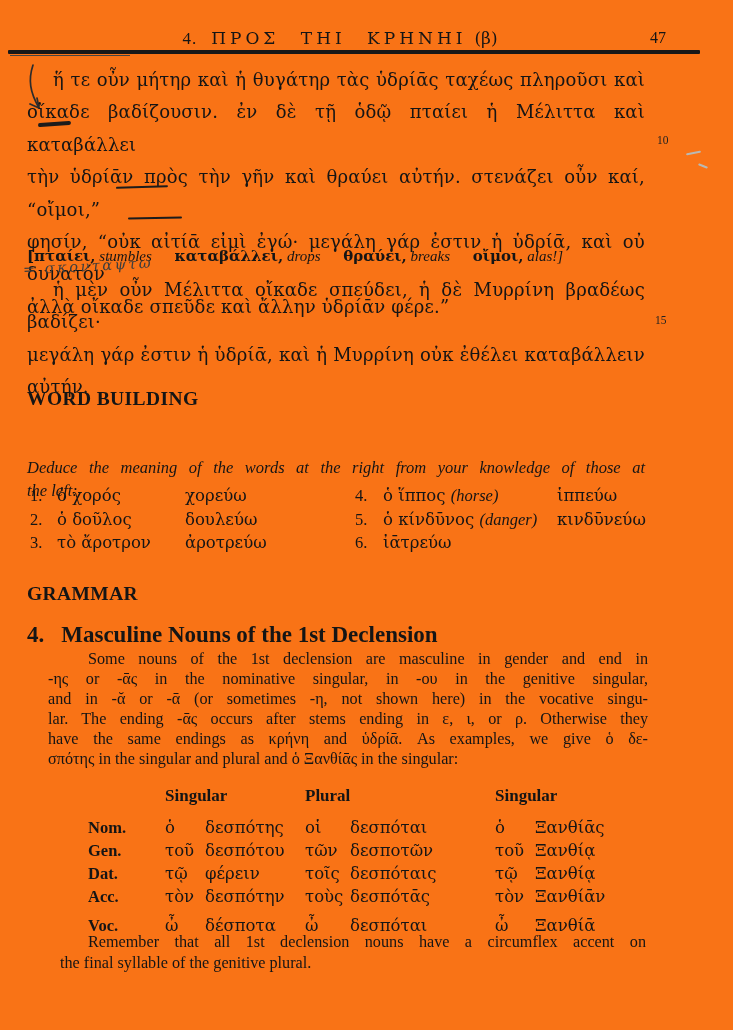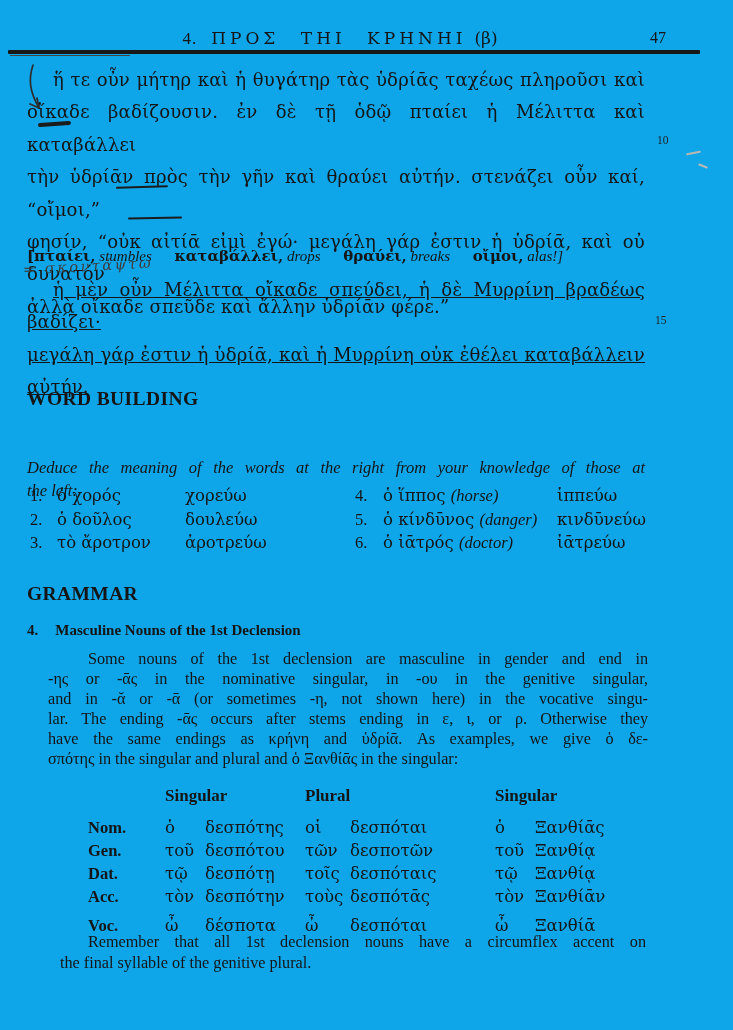--- a/index.html
+++ b/index.html
@@ -1,36 +1,36 @@
 <!DOCTYPE html>
 <html><head>
 <meta charset="utf-8">
 <style>
   html,body { margin:0; padding:0; background:#e8e8e4; }
   .page {
     position:relative; width:733px; height:1030px; margin:0 auto;
-    background:#0ea5e9; color:#151515; overflow:hidden;
+    background:#f97316; color:#151515; overflow:hidden;
     font-family:"Liberation Serif", serif;
   }
   .abs { position:absolute; }
   .greek { font-family:"DejaVu Serif", serif; }
 
   
   .hdr { top:28px; left:60px; width:560px; text-align:center; font-size:17px; }
   .hdr .chap { margin-right:14px; letter-spacing:1px; }
   .hdr .title { letter-spacing:4px; word-spacing:12px; font-family:"DejaVu Serif", serif; }
   .hdr .beta { margin-left:8px; font-family:"DejaVu Serif", serif; }
   .pageno { top:29px; left:650px; font-size:16px; }
   .rule { top:50px; left:8px; width:692px; height:4px; background:#181818; border-radius:1px; }
   .rule2 { top:55px; left:10px; width:120px; height:1px; background:#444; }
 
   
   .passage { left:27px; width:618px; font-size:18px; line-height:32.4px; letter-spacing:0.2px; }
   .p1 { top:64px; }
-  .p2 { top:274px;text-decoration:underline; }
+  .p2 { top:274px; }
   .jline { text-align:justify; text-align-last:justify; }
   .lline { text-align:left; text-align-last:left; }
   .ind26 { text-indent:26px; }
   .lineno { font-size:11.5px; color:#222; }
 
   
   .gloss { top:247px; left:27px; font-size:15px; white-space:nowrap; }
   .gloss .entry { margin-right:19px; }
   .gloss .g { font-weight:bold; font-family:"DejaVu Serif", serif; }
   .gloss .e { font-style:italic; }
@@ -60,21 +60,21 @@
   .wblist {
     top:484px; left:30px; display:grid;
     grid-template-columns:27px 128px 170px 28px 174px auto;
     font-size:16.5px; line-height:23.5px;
   }
   .wblist .cell { white-space:nowrap; }
   .wblist .gk { font-family:"DejaVu Serif", serif; }
   .wblist .gloss-en { font-style:italic; font-family:"Liberation Serif", serif; }
 
   
-  .subhead { top:622px; left:27px; font-size:15px; font-weight:bold; }
+  .subhead { top:622px; left:27px; font-size:23px; font-weight:bold; }
   .subhead .num { margin-right:17px; }
   .grpara { top:650px; left:48px; width:600px; font-size:16.2px; line-height:19.9px; }
   .ind40 { text-indent:40px; }
 
   
   .gtable {
     top:784px; left:88px; display:grid;
     grid-template-columns:77px 40px 100px 45px 145px 40px 112px;
     font-size:16.5px; line-height:23px;
   }
@@ -153,21 +153,20 @@
     <div class="cell gk"><span>ὁ δοῦλος</span> <span class="gloss-en"></span></div>
     <div class="cell gk">δουλεύω</div>
     <div class="cell">5.</div>
     <div class="cell gk"><span>ὁ κίνδῡνος</span> <span class="gloss-en">(danger)</span></div>
     <div class="cell gk">κινδῡνεύω</div>
 
     <div class="cell">3.</div>
     <div class="cell gk"><span>τὸ ἄροτρον</span> <span class="gloss-en"></span></div>
     <div class="cell gk">ἀροτρεύω</div>
     <div class="cell">6.</div>
-    <div class="cell gk"><span>ὁ ἰᾱτρός</span> <span class="gloss-en">(doctor)</span></div>
     <div class="cell gk">ἰᾱτρεύω</div>
   </div>
 
   <div class="abs sechead gr-head">GRAMMAR</div>
   <div class="abs subhead">
     <span class="num">4.</span><span>Masculine Nouns of the 1st Declension</span>
   </div>
 
   <div class="abs grpara gk">
     <div class="jline ind40">Some nouns of the 1st declension are masculine in gender and end in</div>
@@ -195,21 +194,21 @@
     <div class="case">Gen.</div>
     <div class="gk">τοῦ</div>
     <div class="gk">δεσπότου</div>
     <div class="gk">τῶν</div>
     <div class="gk">δεσποτῶν</div>
     <div class="gk">τοῦ</div>
     <div class="gk">Ξανθίᾳ</div>
 
     <div class="case">Dat.</div>
     <div class="gk">τῷ</div>
-    <div class="gk">δεσπότῃ</div>
+    <div class="gk">φέρειν</div>
     <div class="gk">τοῖς</div>
     <div class="gk">δεσπόταις</div>
     <div class="gk">τῷ</div>
     <div class="gk">Ξανθίᾳ</div>
 
     <div class="case">Acc.</div>
     <div class="gk">τὸν</div>
     <div class="gk">δεσπότην</div>
     <div class="gk">τοὺς</div>
     <div class="gk">δεσπότᾱς</div>

